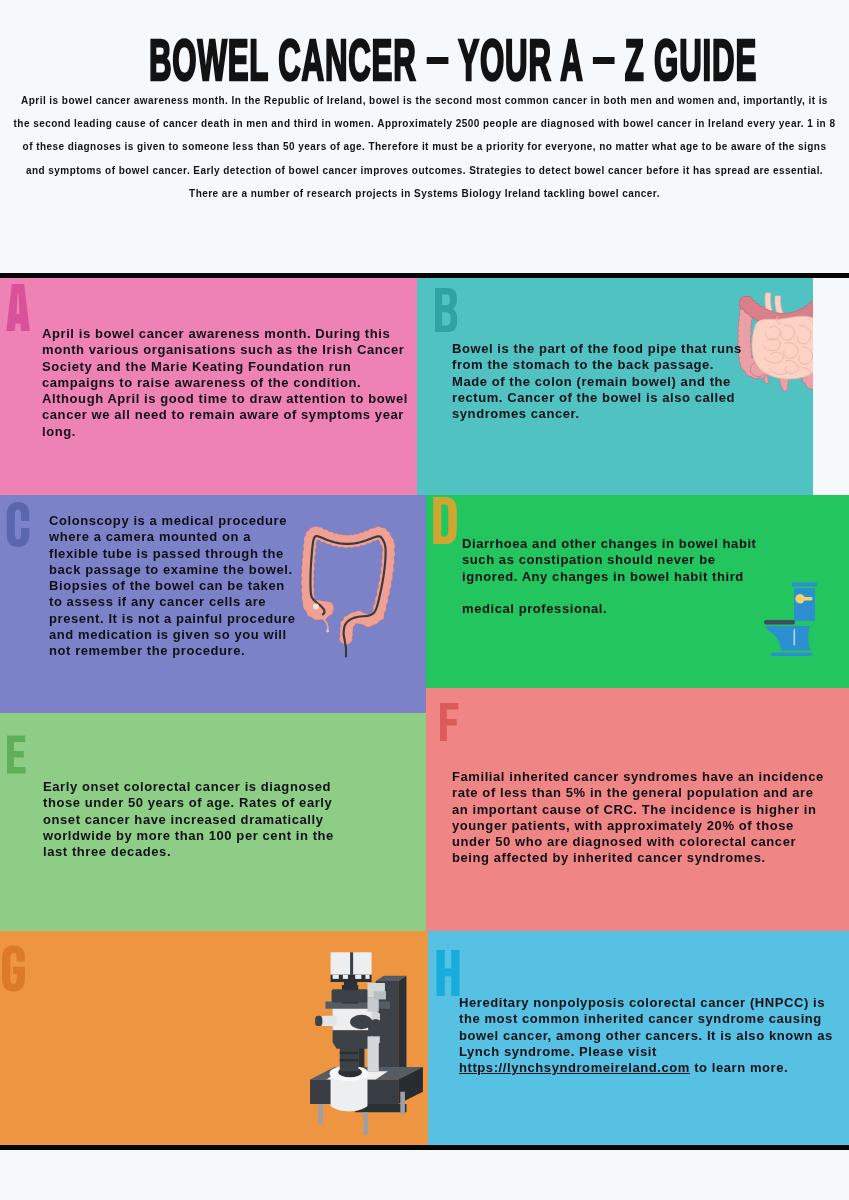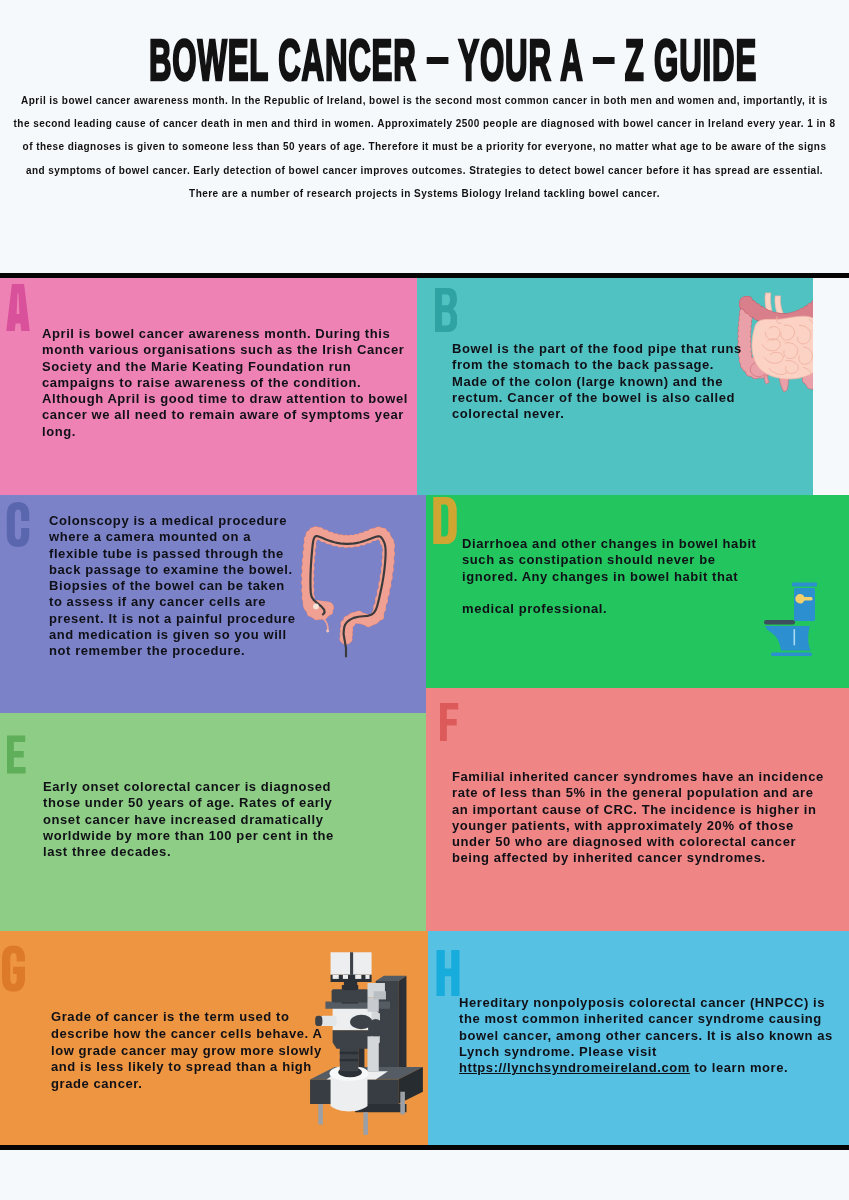--- a/index.html
+++ b/index.html
@@ -336,21 +336,21 @@
           <path fill="none" stroke="#f0b3a4" stroke-width="1.9" stroke-linecap="round" d="M102 154 C120 152 134 166 124 176 C114 186 96 178 102 166"></path>
           <path fill="none" stroke="#f0b3a4" stroke-width="1.9" stroke-linecap="round" d="M138 168 C154 172 158 186 148 190"></path>
           <path fill="none" stroke="#f0b3a4" stroke-width="1.9" stroke-linecap="round" d="M68 170 C78 184 98 186 104 178"></path>
           <path fill="none" stroke="#f0b3a4" stroke-width="1.9" stroke-linecap="round" d="M84 64 C80 74 86 80 92 78"></path>
           <path fill="none" stroke="#f0b3a4" stroke-width="1.9" stroke-linecap="round" d="M150 70 C160 76 162 88 156 94"></path>
         </g>
       </svg>
     <svg class="letter" width="22" height="46" viewBox="0 0 100 200" aria-hidden="true">
         <path d="M0 0 H62 q38 0 38 50 q0 30 -18 44 q20 14 20 50 q0 56 -42 56 H0 Z M32 30 V78 H52 q16 0 16 -25 q0 -23 -16 -23 Z M32 110 V170 H54 q17 0 17 -31 q0 -29 -17 -29 Z"></path>
       </svg>
-    <div class="ctext"><span>Bowel is the part of the food pipe that runs</span><br><span>from the stomach to the back passage.</span><br><span>Made of the colon (large known) and the</span><br><span>rectum. Cancer of the bowel is also called</span><br><span>colorectal never.</span><br></div>
+    <div class="ctext"><span>Bowel is the part of the food pipe that runs</span><br><span>from the stomach to the back passage.</span><br><span>Made of the colon (remain bowel) and the</span><br><span>rectum. Cancer of the bowel is also called</span><br><span>syndromes cancer.</span><br></div>
   </div>
 
   <div class="cell" id="cellC">
     <svg class="illus" id="illusC" viewBox="-20 20 240 330" aria-hidden="true">
         <g fill="#e28878">
           <path fill="none" stroke="#e28878" stroke-width="28.0" stroke-linecap="round" stroke-linejoin="round" d="M100.00 300.00 L100.33 294.33 L100.67 288.67 L101.00 283.00 L101.33 277.33 L101.67 271.67 L102.00 266.00 L103.00 268.00 L108.00 258.00 L118.00 250.00 L130.00 248.00 L142.00 252.00 L154.00 256.00 L166.00 252.00 L177.00 242.00 L178.36 234.74 L180.70 225.47 L183.01 216.21 L185.25 206.95 L187.42 197.68 L189.49 188.42 L191.46 179.16 L193.29 169.89 L194.98 160.63 L196.52 151.37 L197.88 142.11 L199.07 132.84 L200.06 123.58 L200.86 114.32 L201.45 105.05 L201.83 95.79 L201.99 86.53 L201.94 77.26 L201.68 68.00 L195.55 63.10 L194.22 58.45 L192.07 54.28 L189.22 50.80 L185.81 48.18 L182.01 46.55 L178.00 46.00 L171.48 47.00 L164.96 49.94 L158.43 52.76 L151.91 55.43 L145.39 57.88 L138.87 60.08 L132.35 61.97 L125.83 63.53 L119.30 64.73 L112.78 65.54 L106.26 65.95 L99.74 65.95 L93.22 65.54 L86.70 64.73 L80.17 63.53 L73.65 61.97 L67.13 60.08 L60.61 57.88 L54.09 55.43 L47.57 52.76 L41.04 49.94 L34.52 47.00 L28.00 44.00 L24.38 46.75 L21.00 48.95 L18.10 52.44 L15.88 57.00 L14.48 62.31 L14.00 68.00 L13.12 76.82 L12.25 85.65 L11.43 94.47 L10.66 103.29 L9.96 112.12 L9.35 120.94 L8.84 129.76 L8.45 138.59 L8.17 147.41 L8.03 156.24 L8.01 165.06 L8.12 173.88 L8.37 182.71 L8.73 191.53 L9.21 200.35 L9.80 209.18 L10.47 218.00 L57.03 224.47 L54.20 230.37 L49.76 235.17 L44.10 238.46 L37.73 239.93 L31.20 239.47 L25.10 237.11 L19.96 233.06 L16.24 227.68 L14.27 221.44"></path>
           <circle cx="106.75" cy="300.40" r="9.00"></circle>
           <circle cx="107.42" cy="289.06" r="9.00"></circle>
           <circle cx="108.08" cy="277.73" r="9.00"></circle>
           <circle cx="108.35" cy="268.31" r="9.00"></circle>
@@ -569,21 +569,21 @@
   <path fill="#f2d06b" d="M78 26 a9.5 9.5 0 0 0 0 19 a9.5 9.5 0 0 0 8.8 -6.2 H100 a3.3 3.3 0 0 0 0 -6.6 H86.8 a9.5 9.5 0 0 0 -8.8 -6.2 Z"></path>
   <rect x="6" y="78" width="62" height="9" rx="4.5" fill="#3d4e5c"></rect>
   <path d="M8 90 H98 C93 105 93 124 99 139 H40 C38 124 33 112 23 105 C16 100 10 96 8 90 Z"></path>
   <rect x="20" y="143" width="82" height="7" rx="3.5"></rect>
   <rect x="65" y="96" width="3.2" height="33" rx="1.6" fill="#a8daf2"></rect>
  </g>
       </svg>
     <svg class="letter" width="24" height="47" viewBox="0 0 100 200" aria-hidden="true">
         <path d="M0 0 H52 q48 0 48 60 V140 q0 60 -48 60 H0 Z M34 32 V168 H50 q14 0 14 -30 V62 q0 -30 -14 -30 Z"></path>
       </svg>
-    <div class="ctext"><span>Diarrhoea and other changes in bowel habit</span><br><span>such as constipation should never be</span><br><span>ignored. Any changes in bowel habit that</span><br><br><span>medical professional.</span><br></div>
+    <div class="ctext"><span>Diarrhoea and other changes in bowel habit</span><br><span>such as constipation should never be</span><br><span>ignored. Any changes in bowel habit third</span><br><br><span>medical professional.</span><br></div>
   </div>
 
   <div class="cell" id="cellE">
     <svg class="letter" width="19" height="47" viewBox="0 0 100 200" aria-hidden="true">
         <path d="M0 0 H96 V34 H36 V82 H88 V116 H36 V166 H98 V200 H0 Z"></path>
       </svg>
     <div class="ctext"><span>Early onset colorectal cancer is diagnosed</span><br><span>those under 50 years of age. Rates of early</span><br><span>onset cancer have increased dramatically</span><br><span>worldwide by more than 100 per cent in the</span><br><span>last three decades.</span><br></div>
   </div>
 
   <div class="cell" id="cellF">
@@ -635,21 +635,20 @@
   <rect x="46" y="24" width="6" height="4" fill="#eceef0"></rect>
   <rect x="56" y="24" width="4" height="4" fill="#eceef0"></rect>
   <rect x="58" y="32" width="17" height="14" fill="#d3d7da"></rect>
   <rect x="58" y="46" width="11" height="14" fill="#c7cbcf"></rect>
   <rect x="58" y="84" width="11" height="34" fill="#d3d7da"></rect>
   <rect x="64" y="40" width="12" height="8" fill="#b9bec2"></rect>
       </svg>
     <svg class="letter" width="23" height="47" viewBox="0 0 100 200" aria-hidden="true">
         <path d="M50 0 q50 0 50 58 V70 H64 V56 q0 -23 -14 -23 q-14 0 -14 25 V142 q0 25 14 25 q14 0 14 -25 V124 H48 V92 H100 V142 q0 58 -50 58 q-50 0 -50 -58 V58 Q0 0 50 0 Z"></path>
       </svg>
-    <div class="ctext"><span>Grade of cancer is the term used to</span><br><span>describe how the cancer cells behave.  A</span><br><span>low grade cancer may grow more slowly</span><br><span>and is less likely to spread than a high</span><br><span>grade cancer.</span><br></div>
   </div>
 
   <div class="cell" id="cellH">
     <svg class="letter" width="24" height="46" viewBox="0 0 100 200" aria-hidden="true">
         <path d="M0 0 H36 V80 H64 V0 H100 V200 H64 V114 H36 V200 H0 Z"></path>
       </svg>
     <div class="ctext"><span><span>Hereditary nonpolyposis colorectal cancer (HNPCC) is</span><br><span>the most common inherited cancer syndrome causing</span><br><span>bowel cancer, among other cancers. It is also known as</span><br><span>Lynch syndrome. Please visit</span><br></span><span class="hlast"><a>https://lynchsyndromeireland.com</a><span> to learn more.</span></span></div>
   </div>
 
   <div class="rule-bot"></div>

